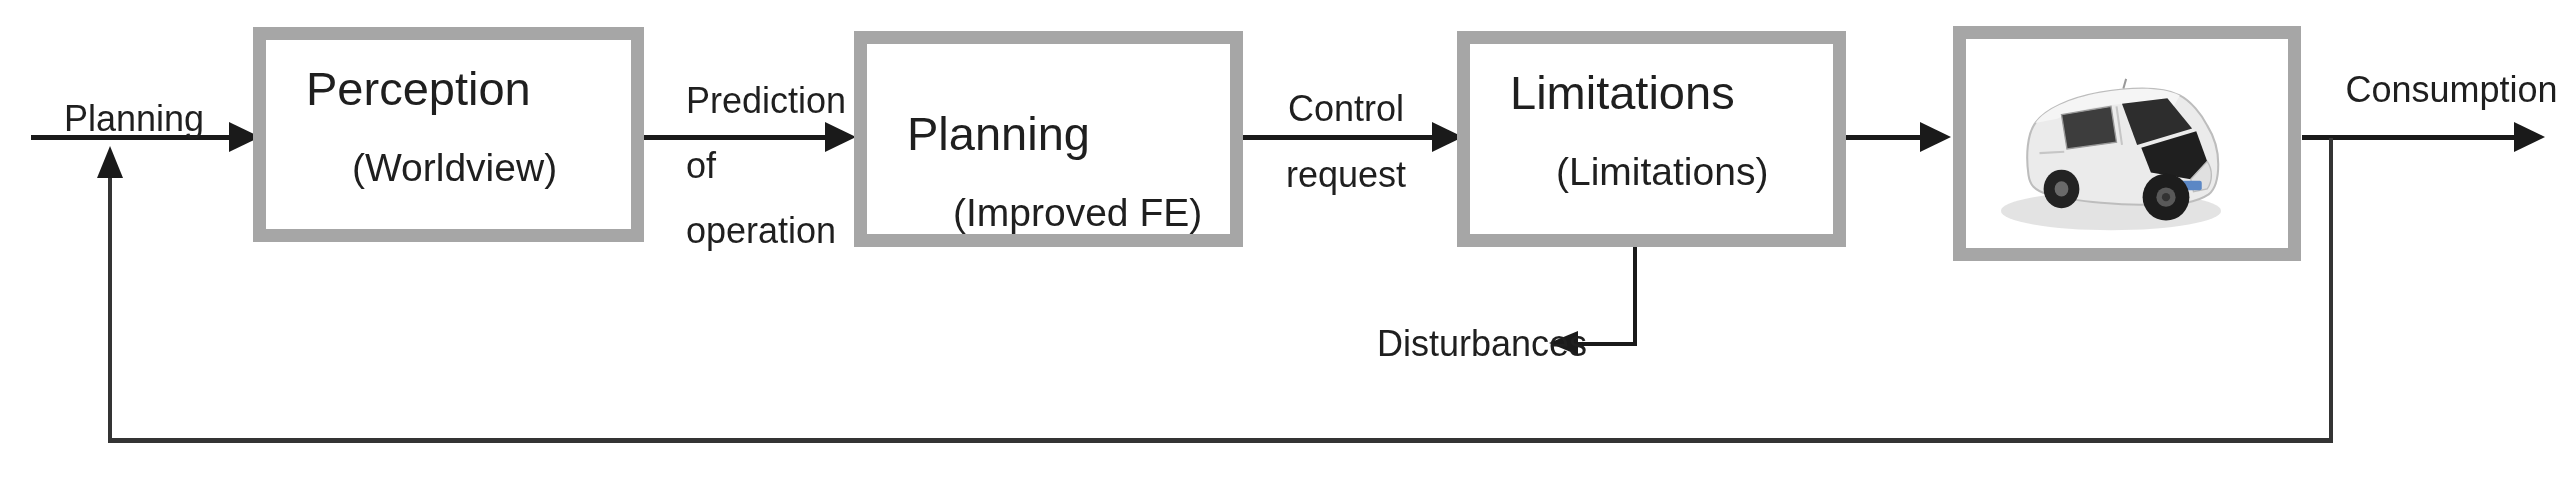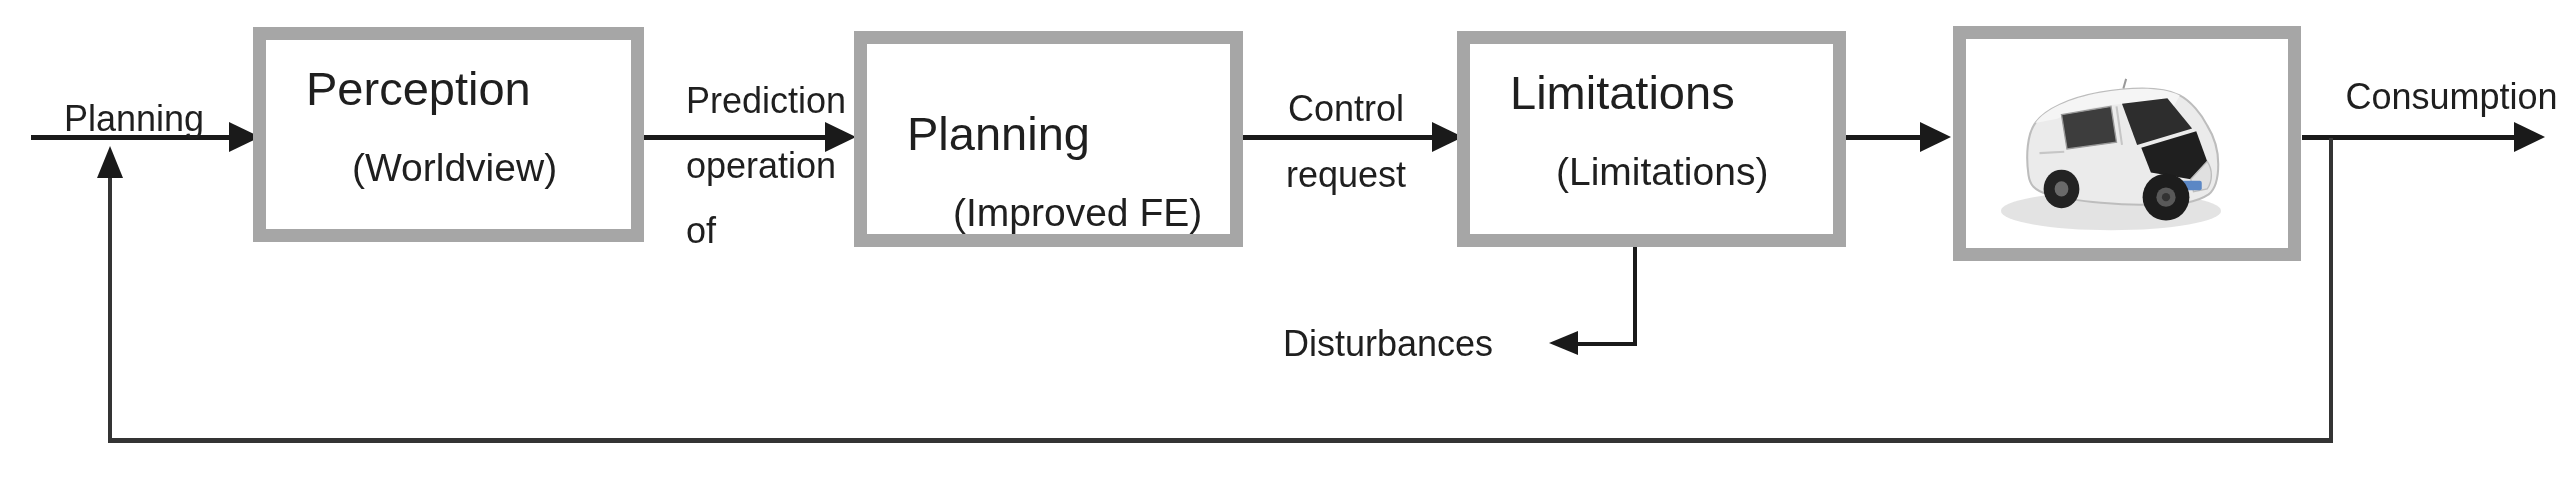--- a/index.html
+++ b/index.html
@@ -47,22 +47,22 @@
 
   <div class="box" style="left:253px; top:27px; width:391px; height:215px;">
     <span class="box-title">Perception</span>
     <span class="box-sub">(Worldview)</span>
   </div>
 
   <div class="hline" style="left:644px; top:135px; width:184px;"></div>
   <div class="tri-right" style="left:825px; top:122px;"></div>
   <div class="lbl multiline" style="left:665px; top:68px; width:202px;margin-left:21px;">
     <span class="pred-line">Prediction</span>
+    <span class="pred-line">of</span>
     <span class="pred-line">operation</span>
-    <span class="pred-line">of</span>
   </div>
 
   <div class="box" style="left:854px; top:31px; width:389px; height:216px;justify-content:flex-end;">
     <span class="box-title">Planning</span>
     <span class="box-sub">(Improved FE)</span>
   </div>
 
   <div class="hline" style="left:1243px; top:135px; width:192px;"></div>
   <div class="tri-right" style="left:1432px; top:122px;"></div>
   <div class="lbl multiline" style="left:1259px; top:76px; width:174px;">
@@ -74,21 +74,21 @@
     <span class="box-title">Limitations</span>
     <span class="box-sub">(Limitations)</span>
   </div>
 
   <div class="hline" style="left:1846px; top:135px; width:75px;"></div>
   <div class="tri-right" style="left:1920px; top:122px;"></div>
 
   <div class="vline" style="left:1633px; top:247px; height:97px;"></div>
   <div class="hline thin" style="left:1577px; top:342px; width:60px;"></div>
   <div class="tri-left" style="left:1549px; top:331px;"></div>
-  <div class="lbl right" style="left:1247px; top:324px; width:246px;">Disturbances</div>
+  <div class="lbl right" style="left:1341px; top:324px; width:246px;">Disturbances</div>
 
   <div class="box vehicle-inner" style="left:1953px; top:26px; width:348px; height:235px;">
     <svg width="275" height="201" viewBox="0 0 200 146" aria-hidden="true">
       <ellipse cx="88" cy="122" rx="80" ry="14" fill="#dadada" opacity="0.75"></ellipse>
       <path d="M28,96 C26,82 27,66 33,58 C40,48 58,40 80,36 C104,32 126,32 138,38
                C146,42 154,52 158,60 C163,68 166,78 166,88 C166,98 164,106 159,110
                C150,116 136,118 124,117 C100,119 60,115 42,110 C32,107 29,103 28,96 Z" fill="#ebebeb" stroke="#bdbdbd" stroke-width="1.5"></path>
       <path d="M33,58 C40,48 58,40 80,36 C104,32 126,32 138,38 L133,47
                C114,41 72,44 49,55 Z" fill="#f5f5f5"></path>
       <path d="M52,52 L88,46 L92,72 L56,77 Z" fill="#3d3d3d" stroke="#9a9a9a" stroke-width="1"></path>
@@ -102,21 +102,21 @@
       <ellipse cx="52" cy="106" rx="5" ry="5.5" fill="#6a6a6a"></ellipse>
       <circle cx="128" cy="112" r="17" fill="#1d1d1d"></circle>
       <circle cx="128" cy="112" r="7" fill="#595959"></circle>
       <circle cx="128" cy="112" r="3" fill="#333333"></circle>
       <line x1="97" y1="33" x2="99" y2="26" stroke="#9a9a9a" stroke-width="1.5"></line>
     </svg>
   </div>
 
   <div class="hline" style="left:2302px; top:135px; width:214px;"></div>
   <div class="tri-right" style="left:2514px; top:122px;"></div>
-  <div class="lbl center" style="left:2342px; top:77px; width:219px;">Consumption</div>
+  <div class="lbl center" style="left:2342px; top:70px; width:219px;">Consumption</div>
 
   <div class="vline fb" style="left:2329px; top:138px; height:305px;"></div>
   <div class="hline fb" style="left:108px; top:438px; width:2225px;"></div>
   <div class="vline fb" style="left:108px; top:176px; height:266px;"></div>
   <div class="tri-up" style="left:97px; top:146px;"></div>
 
 </div>
 
 
 </body></html>

